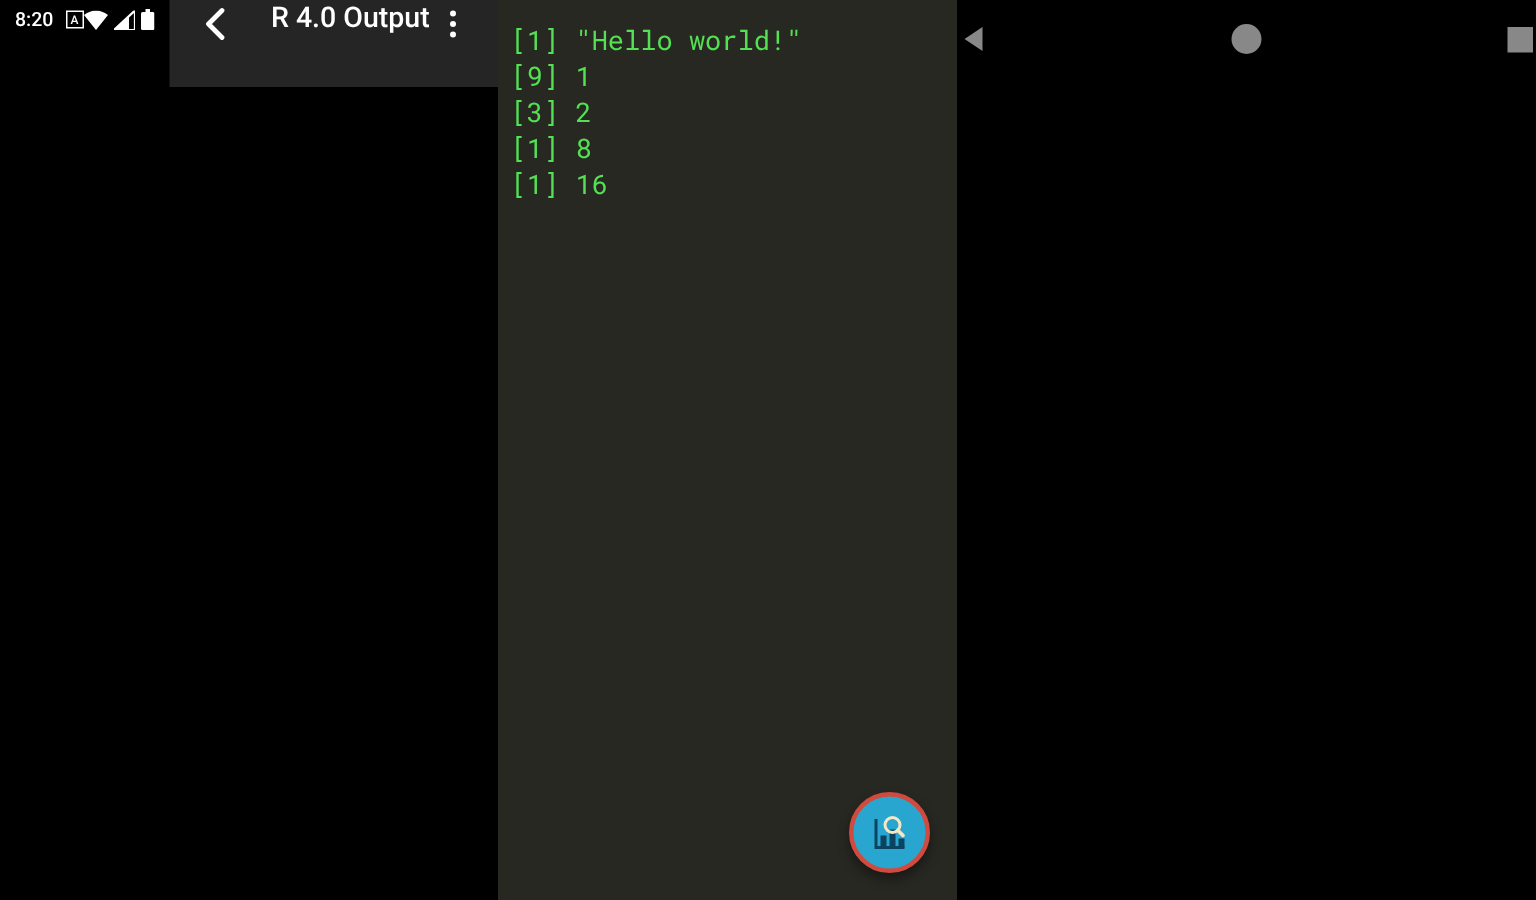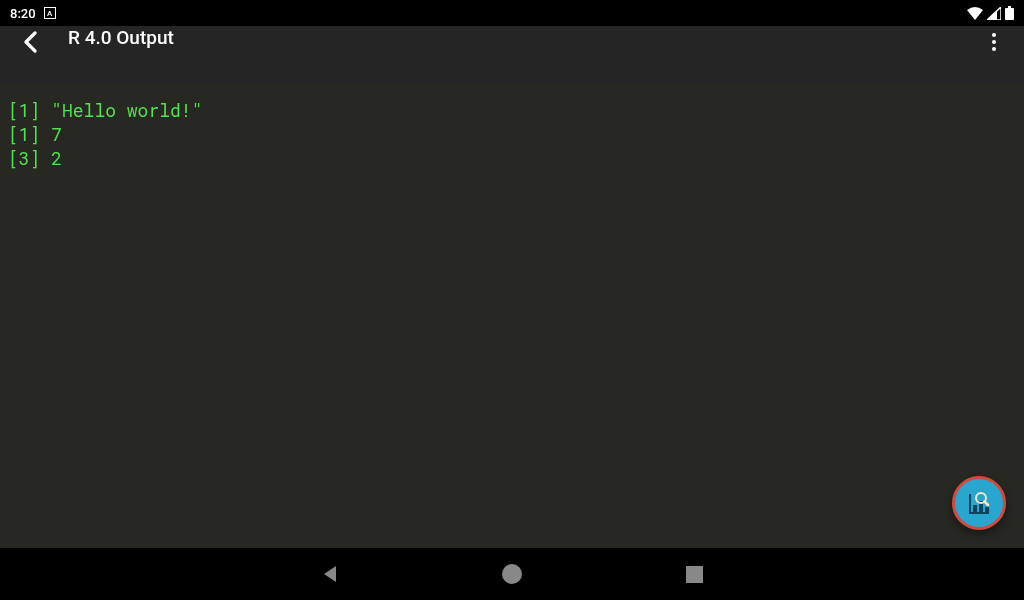--- a/index.html
+++ b/index.html
@@ -6,21 +6,21 @@
     html, body {
       width: 1024px;
       height: 600px;
       overflow: hidden;
       font-family: Roboto, -apple-system, BlinkMacSystemFont, "Segoe UI", Arial, sans-serif;
       background: #000;
       color: #fff;
     }
     .screen {
       display: flex;
-      flex-direction: column;
+      flex-direction: row;
       width: 100%;
       height: 100%;
     }
     .status-bar {
       height: 26px;
       background: #000;
       display: flex;
       align-items: center;
       justify-content: space-between;
       padding: 0 10px;
@@ -146,22 +146,24 @@
     <span class="app-title">R 4.0 Output</span>
     <span class="overflow-btn">
       <span class="dot"></span>
       <span class="dot"></span>
       <span class="dot"></span>
     </span>
   </div>
 
   <div class="content">
     <div class="output-line">[1] "Hello world!"</div>
-    <div class="output-line">[1] 7</div>
+    <div class="output-line">[9] 1</div>
     <div class="output-line">[3] 2</div>
+    <div class="output-line">[1] 8</div>
+    <div class="output-line">[1] 16</div>
 
     <div class="fab">
       <svg width="28" height="28" viewBox="0 0 28 28">
         <path d="M5 5 L5 24 L24 24" stroke="#0a4460" stroke-width="2" fill="none"></path>
         <rect x="8" y="16" width="4" height="8" fill="#0a4460"></rect>
         <rect x="14" y="12" width="4" height="12" fill="#0a4460"></rect>
         <rect x="20" y="18" width="4" height="6" fill="#0a4460"></rect>
         <circle cx="16" cy="9" r="5" fill="none" stroke="#f5e6c4" stroke-width="2"></circle>
         <line x1="19.5" y1="12.5" x2="23" y2="16" stroke="#f5e6c4" stroke-width="2.5" stroke-linecap="round"></line>
       </svg>

